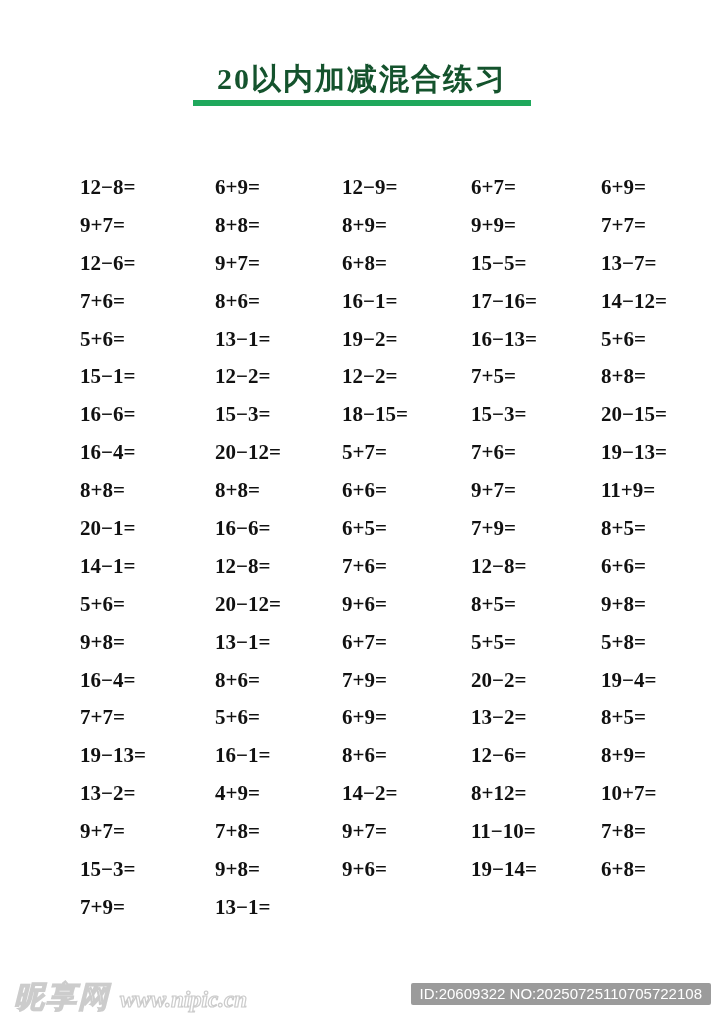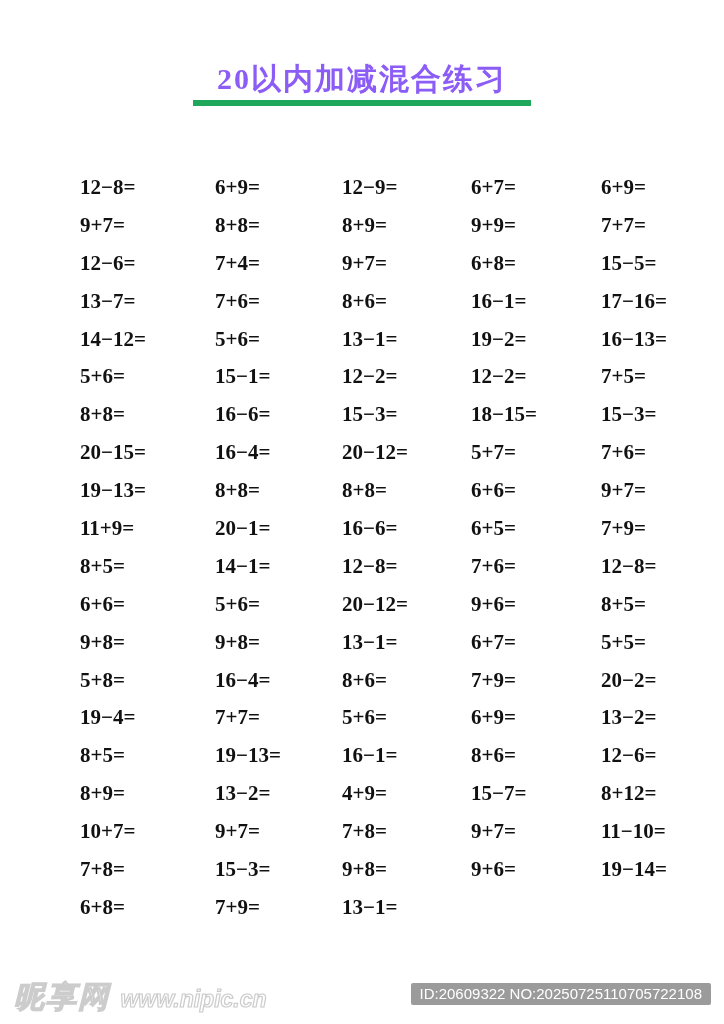--- a/index.html
+++ b/index.html
@@ -15,21 +15,21 @@
   }
   .title-wrap {
     padding-top: 62px;
     text-align: center;
   }
   .page-title {
     font-size: 30px;
     font-weight: bold;
     letter-spacing: 2px;
     line-height: 1.15;
-    color: #8b5cf6;
+    color: #14532d;
   }
   .title-underline {
     width: 338px;
     height: 6px;
     margin: 3px auto 0 auto;
     background: #1fa85c;
   }
   .problem-grid {
     margin-top: 63px;
     padding-left: 80px;
@@ -49,21 +49,21 @@
     position: absolute;
     left: 0;
     bottom: 0;
     width: 100%;
     height: 50px;
   }
   .watermark {
     position: absolute;
     left: 14px;
     bottom: 6px;
-    font-family: Liberation Sans, sans-serif;
+    font-family: Liberation Serif, serif;
     font-style: italic;
     font-weight: bold;
     color: #ffffff;
     -webkit-text-stroke: 1.2px #cccccc;
     text-shadow: 0 0 1px #dddddd;
     white-space: nowrap;
   }
   .watermark-site { font-size: 30px; letter-spacing: 2px; }
   .watermark-url  { font-size: 23px; margin-left: 6px; }
   .id-badge {
@@ -97,21 +97,20 @@
     <span class="cell">6+9=</span>
     <span class="cell">12−9=</span>
     <span class="cell">6+7=</span>
     <span class="cell">6+9=</span>
     <span class="cell">9+7=</span>
     <span class="cell">8+8=</span>
     <span class="cell">8+9=</span>
     <span class="cell">9+9=</span>
     <span class="cell">7+7=</span>
     <span class="cell">12−6=</span>
-    <span class="cell">7+4=</span>
     <span class="cell">9+7=</span>
     <span class="cell">6+8=</span>
     <span class="cell">15−5=</span>
     <span class="cell">13−7=</span>
     <span class="cell">7+6=</span>
     <span class="cell">8+6=</span>
     <span class="cell">16−1=</span>
     <span class="cell">17−16=</span>
     <span class="cell">14−12=</span>
     <span class="cell">5+6=</span>
@@ -169,21 +168,21 @@
     <span class="cell">6+9=</span>
     <span class="cell">13−2=</span>
     <span class="cell">8+5=</span>
     <span class="cell">19−13=</span>
     <span class="cell">16−1=</span>
     <span class="cell">8+6=</span>
     <span class="cell">12−6=</span>
     <span class="cell">8+9=</span>
     <span class="cell">13−2=</span>
     <span class="cell">4+9=</span>
-    <span class="cell">15−7=</span>
+    <span class="cell">14−2=</span>
     <span class="cell">8+12=</span>
     <span class="cell">10+7=</span>
     <span class="cell">9+7=</span>
     <span class="cell">7+8=</span>
     <span class="cell">9+7=</span>
     <span class="cell">11−10=</span>
     <span class="cell">7+8=</span>
     <span class="cell">15−3=</span>
     <span class="cell">9+8=</span>
     <span class="cell">9+6=</span>

